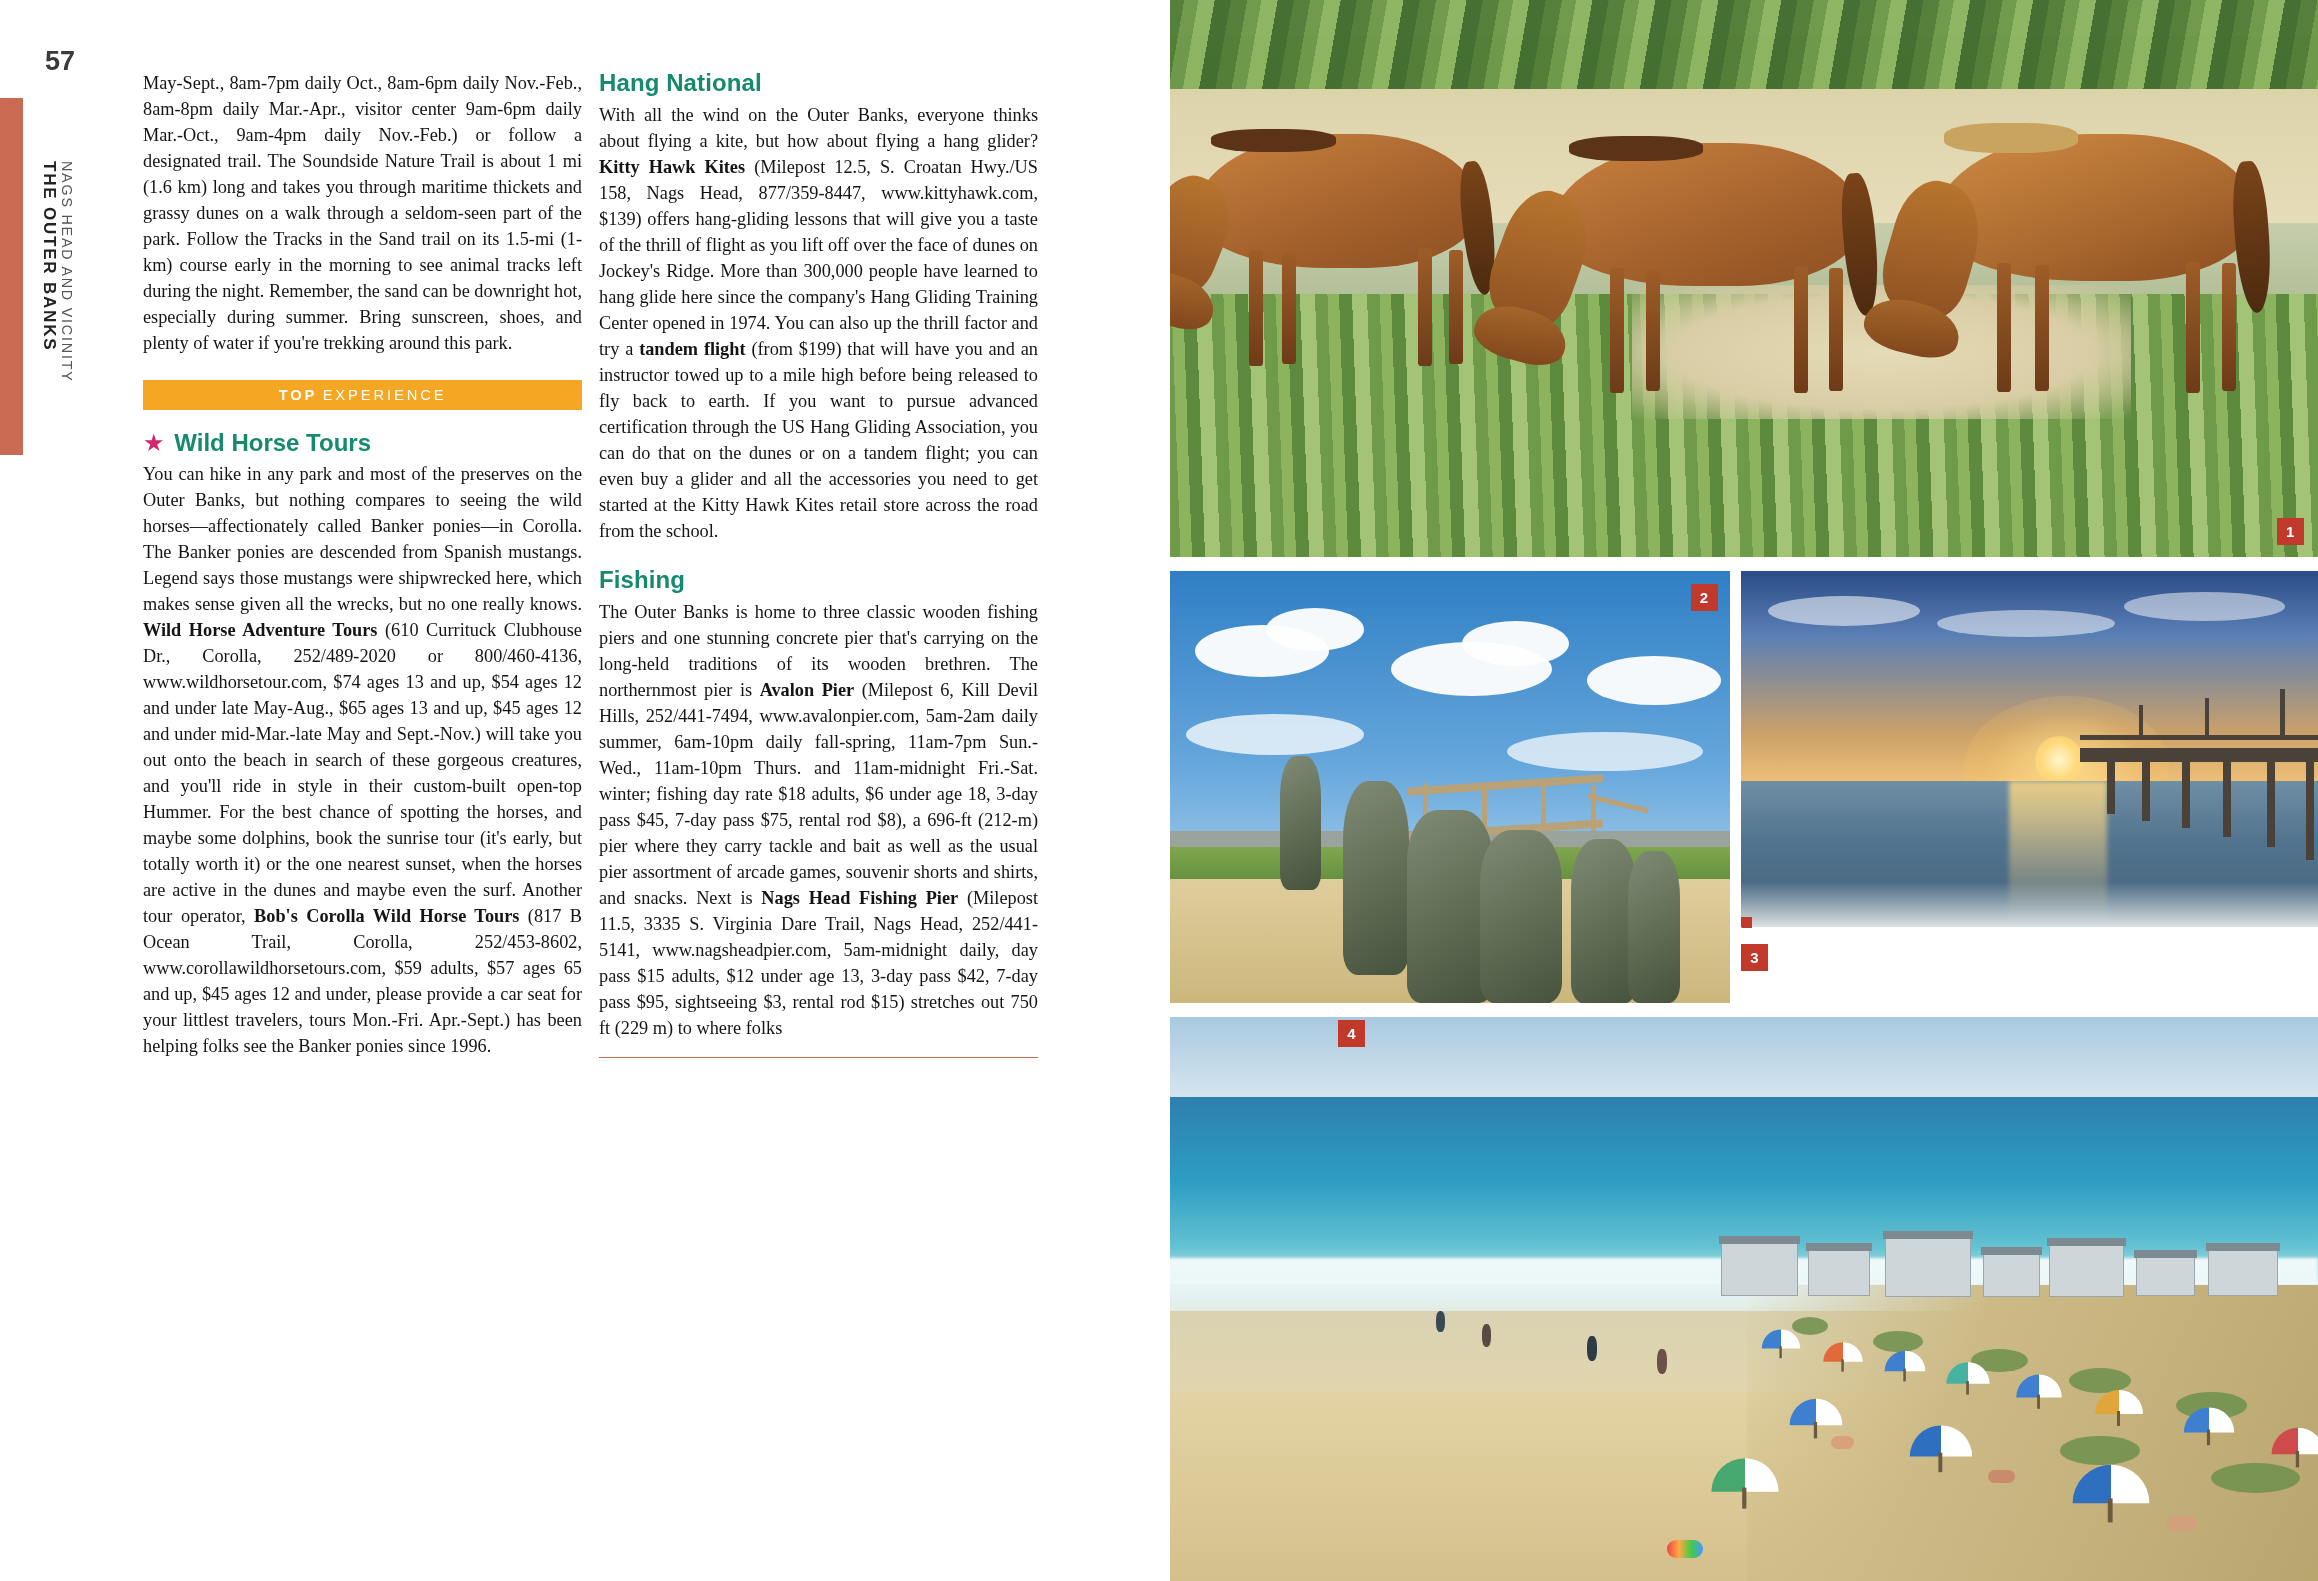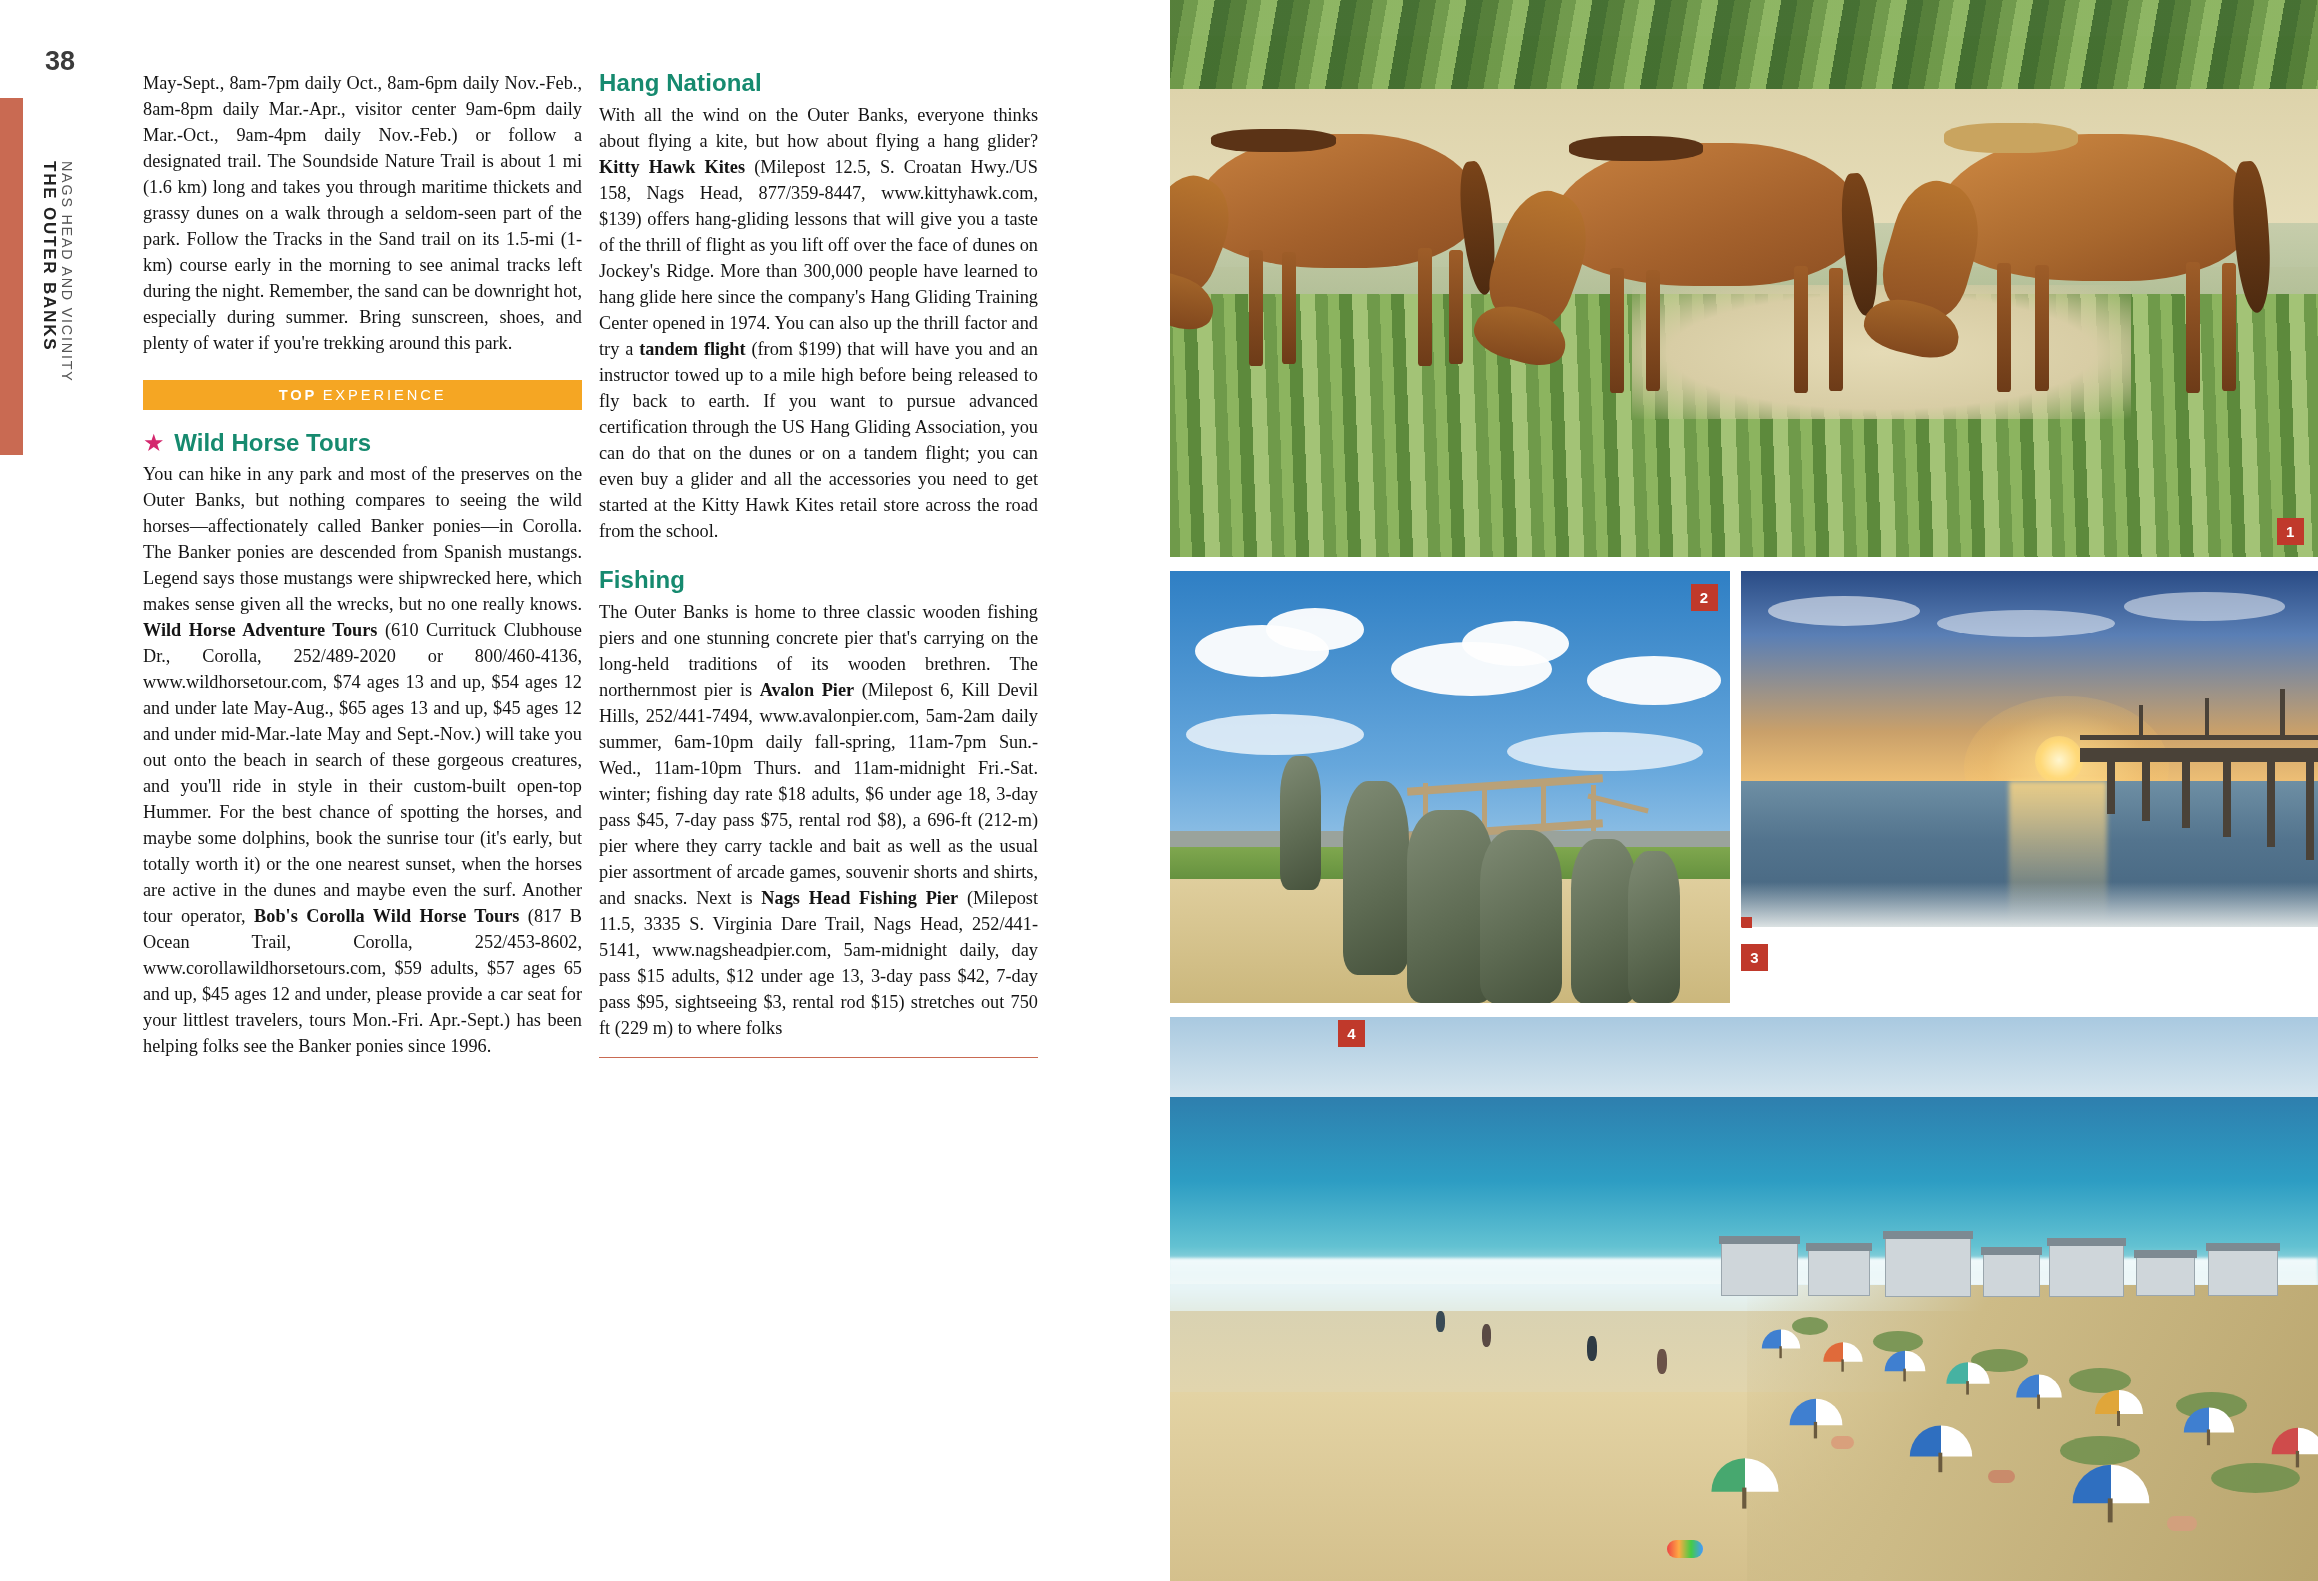--- a/index.html
+++ b/index.html
@@ -271,21 +271,21 @@
 </head>
 <body>
 
 <div class="page">
 
   <div class="side-tab"></div>
   <div class="side-label">
     <span class="vert b">THE OUTER BANKS</span>
     <span class="vert s">NAGS HEAD AND VICINITY</span>
   </div>
-  <div class="folio">38</div>
+  <div class="folio">57</div>
 
   <div class="col col1">
     <p>May-Sept., 8am-7pm daily Oct., 8am-6pm daily Nov.-Feb., 8am-8pm daily Mar.-Apr., visitor center 9am-6pm daily Mar.-Oct., 9am-4pm daily Nov.-Feb.) or follow a designated trail. The Soundside Nature Trail is about 1 mi (1.6 km) long and takes you through maritime thickets and grassy dunes on a walk through a seldom-seen part of the park. Follow the Tracks in the Sand trail on its 1.5-mi (1-km) course early in the morning to see animal tracks left during the night. Remember, the sand can be downright hot, especially during summer. Bring sunscreen, shoes, and plenty of water if you're trekking around this park.</p>
 
     <div class="top-exp">
       <span class="b">TOP</span>
       <span class="n">EXPERIENCE</span>
     </div>
 
     <div class="star-head">

